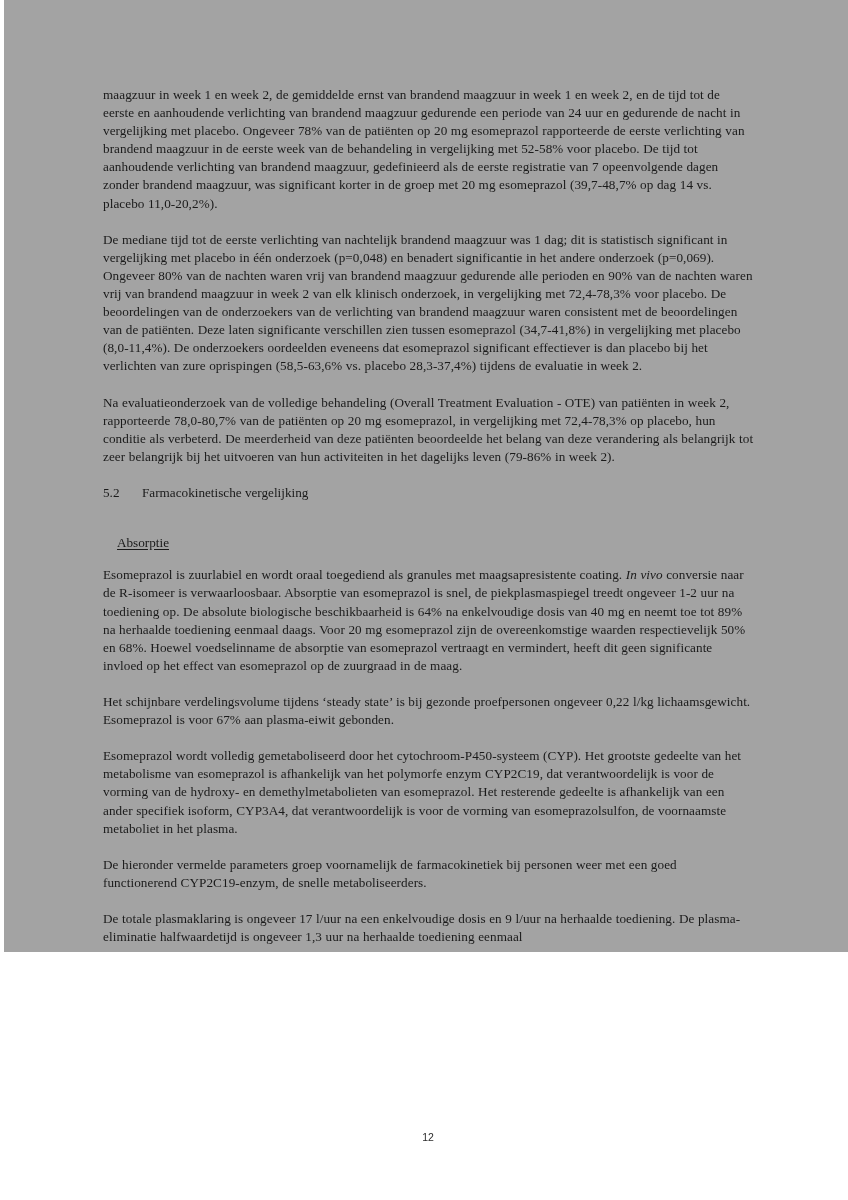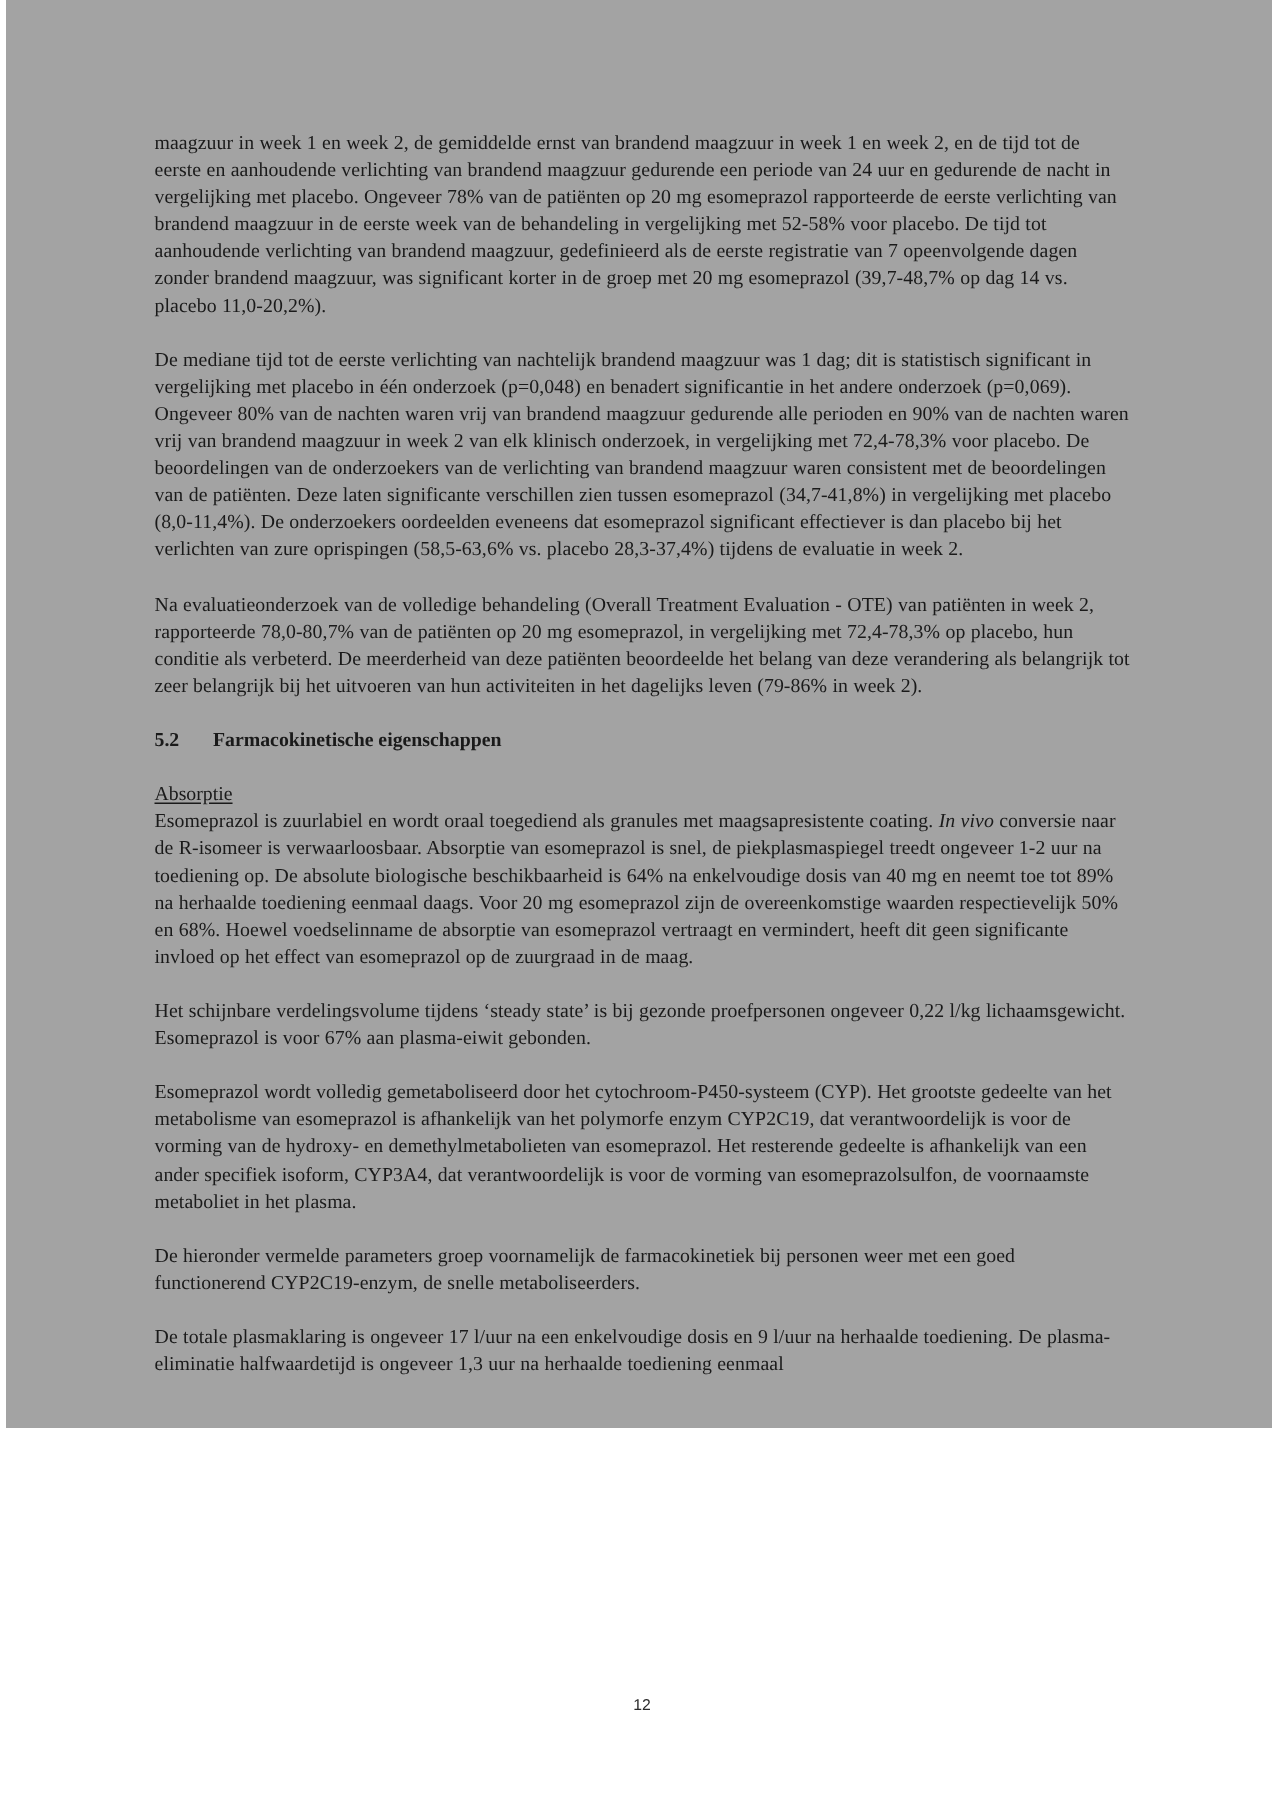--- a/index.html
+++ b/index.html
@@ -41,30 +41,30 @@
   p.para.tight {
     margin-bottom: 0;
   }
   .gap-line {
     height: 18.1px;
   }
   h2.section-heading {
     margin: 0;
     font-size: 13.2px;
     line-height: 18.1px;
-    font-weight: bold;
+    font-weight: normal;
     display: flex;
     align-items: baseline;
   }
   h2.section-heading .num {
     width: 39px;
     flex: 0 0 39px;
   }
   h3.sub-heading {
-    margin: 0;
+    margin: 14px;
     font-size: 13.2px;
     line-height: 18.1px;
     font-weight: normal;
     display: block;
   }
   h3.sub-heading span.u {
     text-decoration: underline;
     text-underline-offset: 1.5px;
   }
   em.ital {
@@ -89,21 +89,21 @@
   <div class="content">
 
     <p class="para">maagzuur in week 1 en week 2, de gemiddelde ernst van brandend maagzuur in week 1 en week 2, en de tijd tot de eerste en aanhoudende verlichting van brandend maagzuur gedurende een periode van 24 uur en gedurende de nacht in vergelijking met placebo. Ongeveer 78% van de patiënten op 20 mg esomeprazol rapporteerde de eerste verlichting van brandend maagzuur in de eerste week van de behandeling in vergelijking met 52-58% voor placebo. De tijd tot aanhoudende verlichting van brandend maagzuur, gedefinieerd als de eerste registratie van 7 opeenvolgende dagen zonder brandend maagzuur, was significant korter in de groep met 20 mg esomeprazol (39,7-48,7% op dag 14 vs. placebo 11,0-20,2%).</p>
 
     <p class="para">De mediane tijd tot de eerste verlichting van nachtelijk brandend maagzuur was 1 dag; dit is statistisch significant in vergelijking met placebo in één onderzoek (p=0,048) en benadert significantie in het andere onderzoek (p=0,069). Ongeveer 80% van de nachten waren vrij van brandend maagzuur gedurende alle perioden en 90% van de nachten waren vrij van brandend maagzuur in week 2 van elk klinisch onderzoek, in vergelijking met 72,4-78,3% voor placebo. De beoordelingen van de onderzoekers van de verlichting van brandend maagzuur waren consistent met de beoordelingen van de patiënten. Deze laten significante verschillen zien tussen esomeprazol (34,7-41,8%) in vergelijking met placebo (8,0-11,4%). De onderzoekers oordeelden eveneens dat esomeprazol significant effectiever is dan placebo bij het verlichten van zure oprispingen (58,5-63,6% vs. placebo 28,3-37,4%) tijdens de evaluatie in week 2.</p>
 
     <p class="para">Na evaluatieonderzoek van de volledige behandeling (Overall Treatment Evaluation - OTE) van patiënten in week 2, rapporteerde 78,0-80,7% van de patiënten op 20 mg esomeprazol, in vergelijking met 72,4-78,3% op placebo, hun conditie als verbeterd. De meerderheid van deze patiënten beoordeelde het belang van deze verandering als belangrijk tot zeer belangrijk bij het uitvoeren van hun activiteiten in het dagelijks leven (79-86% in week 2).</p>
 
     <h2 class="section-heading">
       <span class="num">5.2</span>
-      <span>Farmacokinetische eigenschappen</span>
+      <span>Farmacokinetische vergelijking</span>
     </h2>
 
     <div class="gap-line"></div>
 
     <h3 class="sub-heading">
       <span class="u">Absorptie</span>
     </h3>
     <p class="para"><span>Esomeprazol is zuurlabiel en wordt oraal toegediend als granules met maagsapresistente coating. </span><em class="ital">In vivo</em><span> conversie naar de R-isomeer is verwaarloosbaar. Absorptie van esomeprazol is snel, de piekplasmaspiegel treedt ongeveer 1-2 uur na toediening op. De absolute biologische beschikbaarheid is 64% na enkelvoudige dosis van 40 mg en neemt toe tot 89% na herhaalde toediening eenmaal daags. Voor 20 mg esomeprazol zijn de overeenkomstige waarden respectievelijk 50% en 68%. Hoewel voedselinname de absorptie van esomeprazol vertraagt en vermindert, heeft dit geen significante invloed op het effect van esomeprazol op de zuurgraad in de maag.</span></p>
 
     <p class="para">Het schijnbare verdelingsvolume tijdens ‘steady state’ is bij gezonde proefpersonen ongeveer 0,22 l/kg lichaamsgewicht. Esomeprazol is voor 67% aan plasma-eiwit gebonden.</p>

